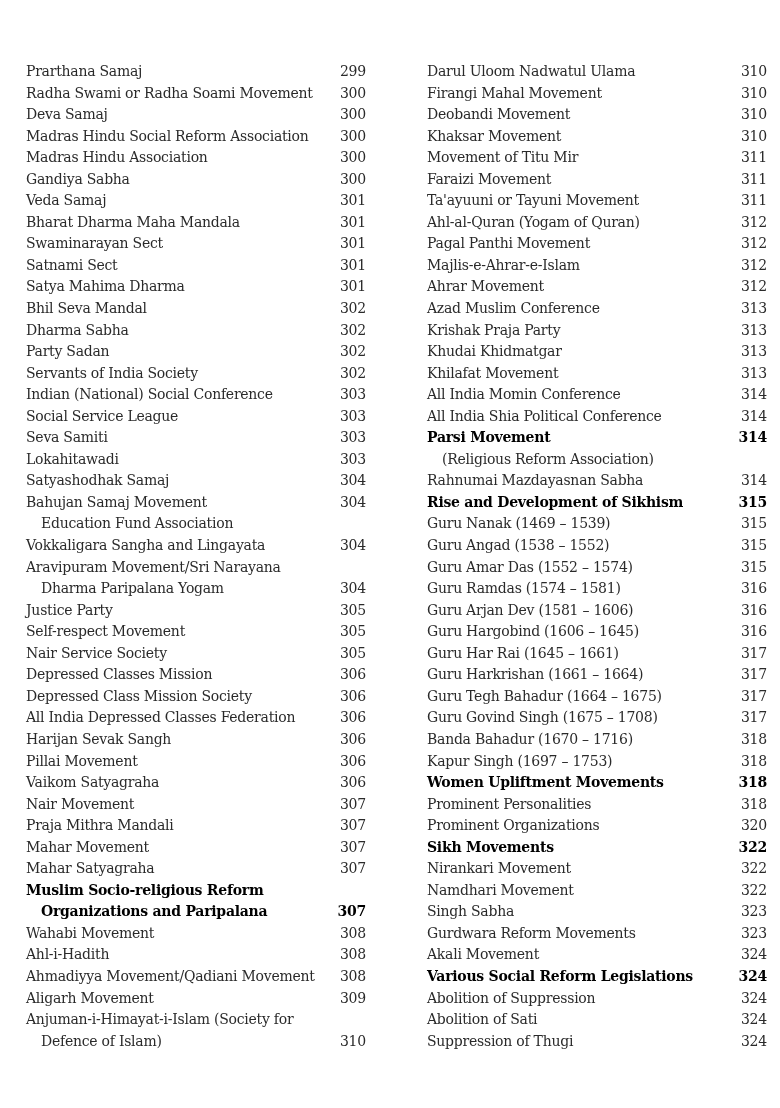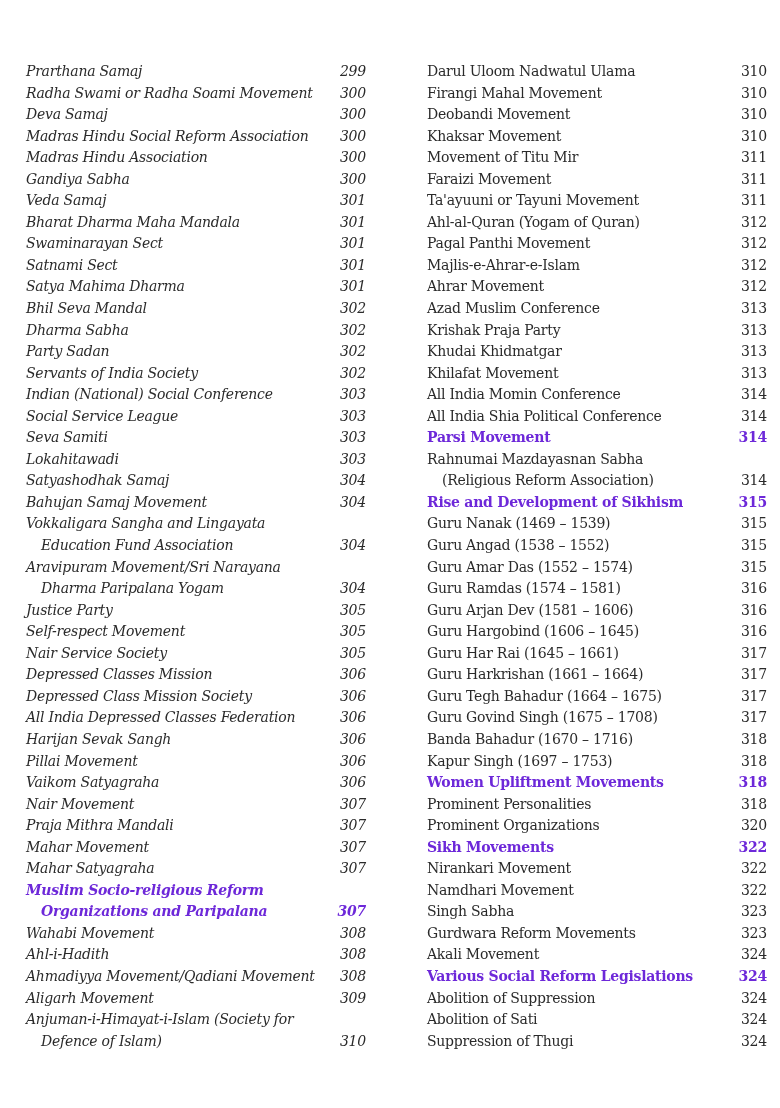--- a/index.html
+++ b/index.html
@@ -4,28 +4,28 @@
   <style>
     html, body { margin: 0; padding: 0; }
     body {
       width: 780px; height: 1108px; background: #ffffff; overflow: hidden;
       font-family: "DejaVu Serif", "Liberation Serif", serif;
       color: #2a2a2a;
       position: relative;
     }
     .page { position: absolute; left: 0; top: 0; width: 780px; height: 1108px; }
     .col { position: absolute; top: 61px; }
-    .col-left { left: 26px; width: 340px; font-style: italic; }
+    .col-left { left: 26px; width: 340px; }
     .col-right { left: 427px; width: 340px; }
     .entry { display: flex; align-items: flex-start; justify-content: space-between; }
     .entry .title-wrap { display: block; }
     .line { height: 21.55px; line-height: 21.55px; font-size: 14px; white-space: nowrap; letter-spacing: -0.25px; }
     .indent { padding-left: 15px; }
     .page-num { width: 36px; text-align: right; font-size: 14px; line-height: 21.55px; align-self: flex-end; letter-spacing: -0.2px; }
-    .bold .line, .bold .page-num { font-weight: bold; color: #6d28d9; }
+    .bold .line, .bold .page-num { font-weight: bold; color: #000000; }
   </style>
 </head>
 <body>
 
 <div class="page">
   <div class="col col-left" id="col-left">
       <div class="entry">
         <div class="title-wrap">
           <div class="line">Prarthana Samaj</div>
         </div>
@@ -146,22 +146,22 @@
         <div class="page-num">304</div>
       </div>
       <div class="entry">
         <div class="title-wrap">
           <div class="line">Bahujan Samaj Movement</div>
         </div>
         <div class="page-num">304</div>
       </div>
       <div class="entry">
         <div class="title-wrap">
+          <div class="line indent">Education Fund Association</div>
           <div class="line">Vokkaligara Sangha and Lingayata</div>
-          <div class="line indent">Education Fund Association</div>
         </div>
         <div class="page-num">304</div>
       </div>
       <div class="entry">
         <div class="title-wrap">
           <div class="line">Aravipuram Movement/Sri Narayana</div>
           <div class="line indent">Dharma Paripalana Yogam</div>
         </div>
         <div class="page-num">304</div>
       </div>
@@ -386,22 +386,22 @@
         <div class="page-num">314</div>
       </div>
       <div class="entry bold">
         <div class="title-wrap">
           <div class="line">Parsi Movement</div>
         </div>
         <div class="page-num">314</div>
       </div>
       <div class="entry">
         <div class="title-wrap">
+          <div class="line indent">(Religious Reform Association)</div>
           <div class="line">Rahnumai Mazdayasnan Sabha</div>
-          <div class="line indent">(Religious Reform Association)</div>
         </div>
         <div class="page-num">314</div>
       </div>
       <div class="entry bold">
         <div class="title-wrap">
           <div class="line">Rise and Development of Sikhism</div>
         </div>
         <div class="page-num">315</div>
       </div>
       <div class="entry">

